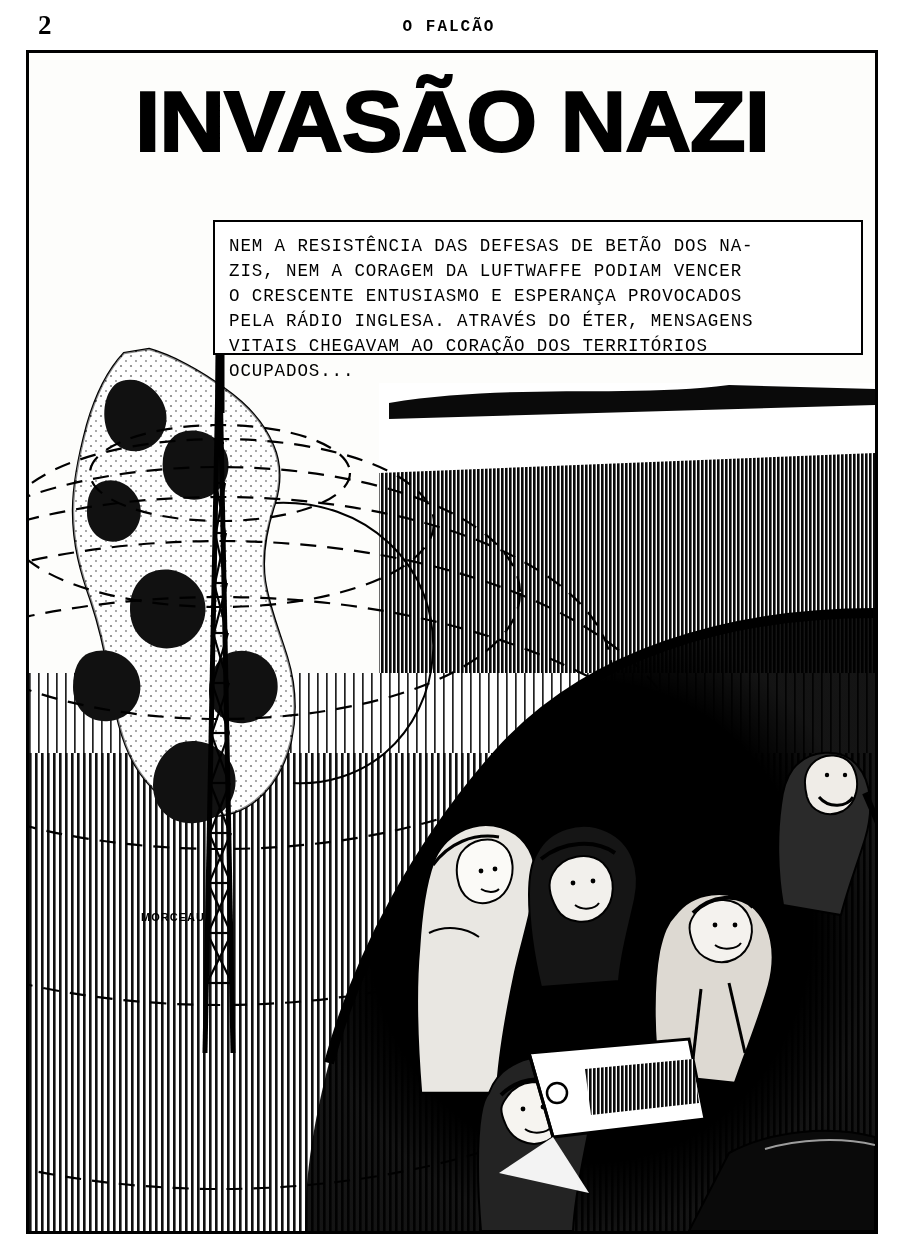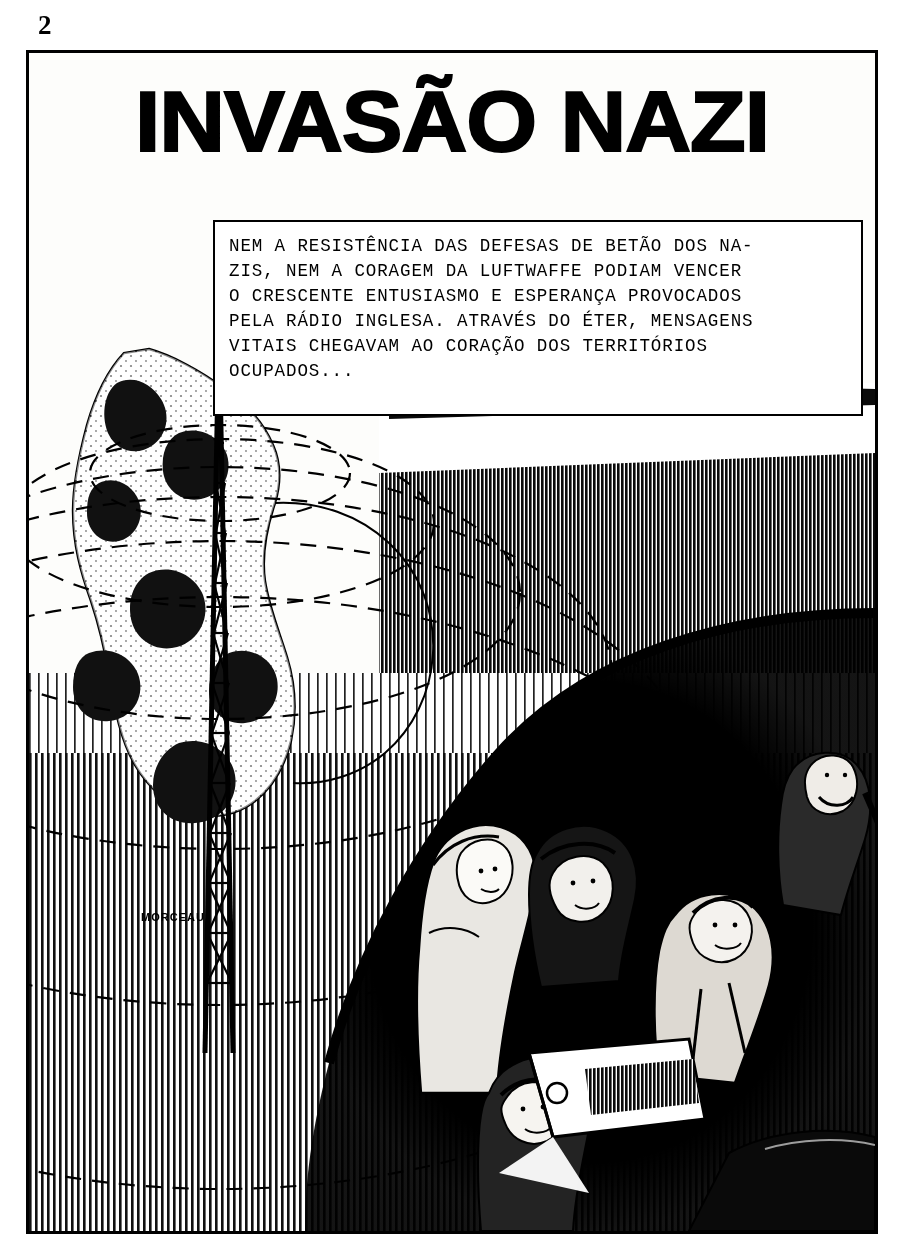--- a/index.html
+++ b/index.html
@@ -69,21 +69,21 @@
     transform: scaleX(1.06);
     -webkit-text-stroke: 2px #000;
     z-index: 9;
   }
 
   
   #caption-box {
     position: absolute;
     left: 184px; top: 167px;
     width: 650px;
-    height: 196px;
+    height: 135px;
     border: 2px solid #000;
     background: #fff;
     box-sizing: border-box;
     padding: 12px 10px 8px 14px;
     z-index: 10;
   }
   #caption-text {
     font-family: "Liberation Mono", monospace;
     font-size: 17.5px;
     line-height: 25px;
@@ -101,20 +101,21 @@
     z-index: 1;
     font-weight: bold;
   }
   #artwork svg { display:block; width:846px; height:1178px; }
 </style>
 </head>
 <body>
 
 <div id="page-header">
   <div id="page-number">2</div>
+  <div id="magazine-title">O FALCÃO</div>
 </div>
 
 <div id="comic-panel">
 
   <div id="artwork">
     <svg viewBox="0 0 846 1178" xmlns="http://www.w3.org/2000/svg" aria-hidden="true">
       <defs>
 
         <pattern id="hatchV" width="6" height="8" patternUnits="userSpaceOnUse">
           <rect width="6" height="8" fill="#ffffff"></rect>

